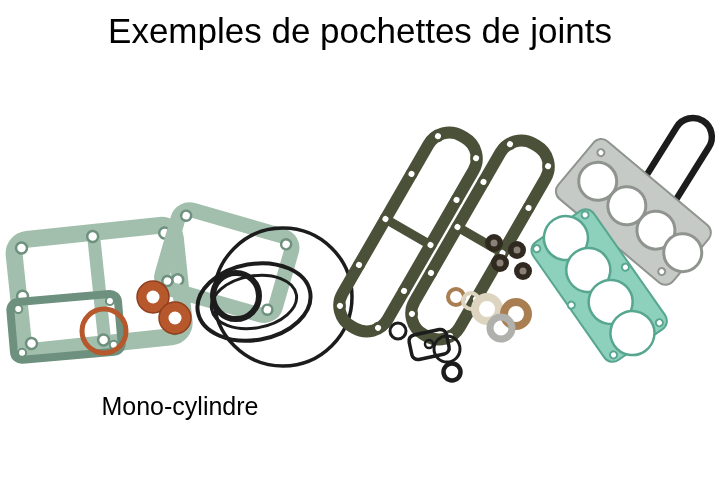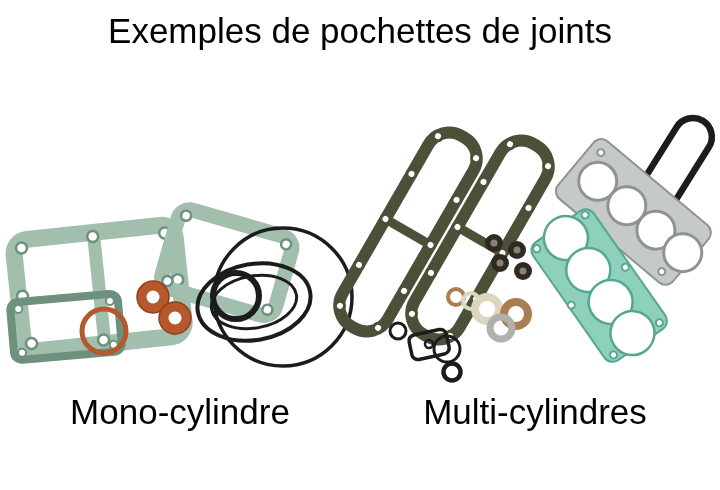--- a/index.html
+++ b/index.html
@@ -14,21 +14,21 @@
   .title{
     position:absolute;top:12px;left:0;width:720px;
     text-align:center;
     font-size:35px;line-height:38px;font-weight:400;
   }
   .photo{
     position:absolute;top:100px;left:0;width:720px;height:300px;
   }
   .caption{
     position:absolute;top:392px;width:300px;
-    text-align:center;font-size:35px;font-weight:400;
+    text-align:center;font-size:25px;font-weight:400;
   }
   .caption.mono{left:30px;}
   .caption.multi{left:385px;}
 
   
   .band-green{stroke:var(--gasket-green,#a2bfad);fill:none;}
   .band-green2{stroke:var(--gasket-green-dark,#84a491);fill:none;}
   .hole-green{fill:#fff;stroke:var(--gasket-green-dark,#6d917e);}
   .band-olive{stroke:var(--gasket-olive,#4b5038);fill:none;}
   .hole-olive{fill:#fff;stroke:var(--gasket-olive,#4b5038);}
@@ -189,15 +189,14 @@
           <circle cx="429" cy="344" r="4" class="line-black" stroke-width="2.5"></circle>
           <circle cx="447" cy="349" r="13" class="line-black" stroke-width="3"></circle>
           <circle cx="452" cy="372" r="8.5" class="line-black" stroke-width="4.5"></circle>
           <circle cx="398" cy="331" r="8" class="line-black" stroke-width="3"></circle>
         </g>
       </g>
     </svg>
   </div>
 
   <div class="caption mono">Mono-cylindre</div>
-  <div class="caption multi">Multi-cylindres</div>
 
 </div>
 
 </body></html>

